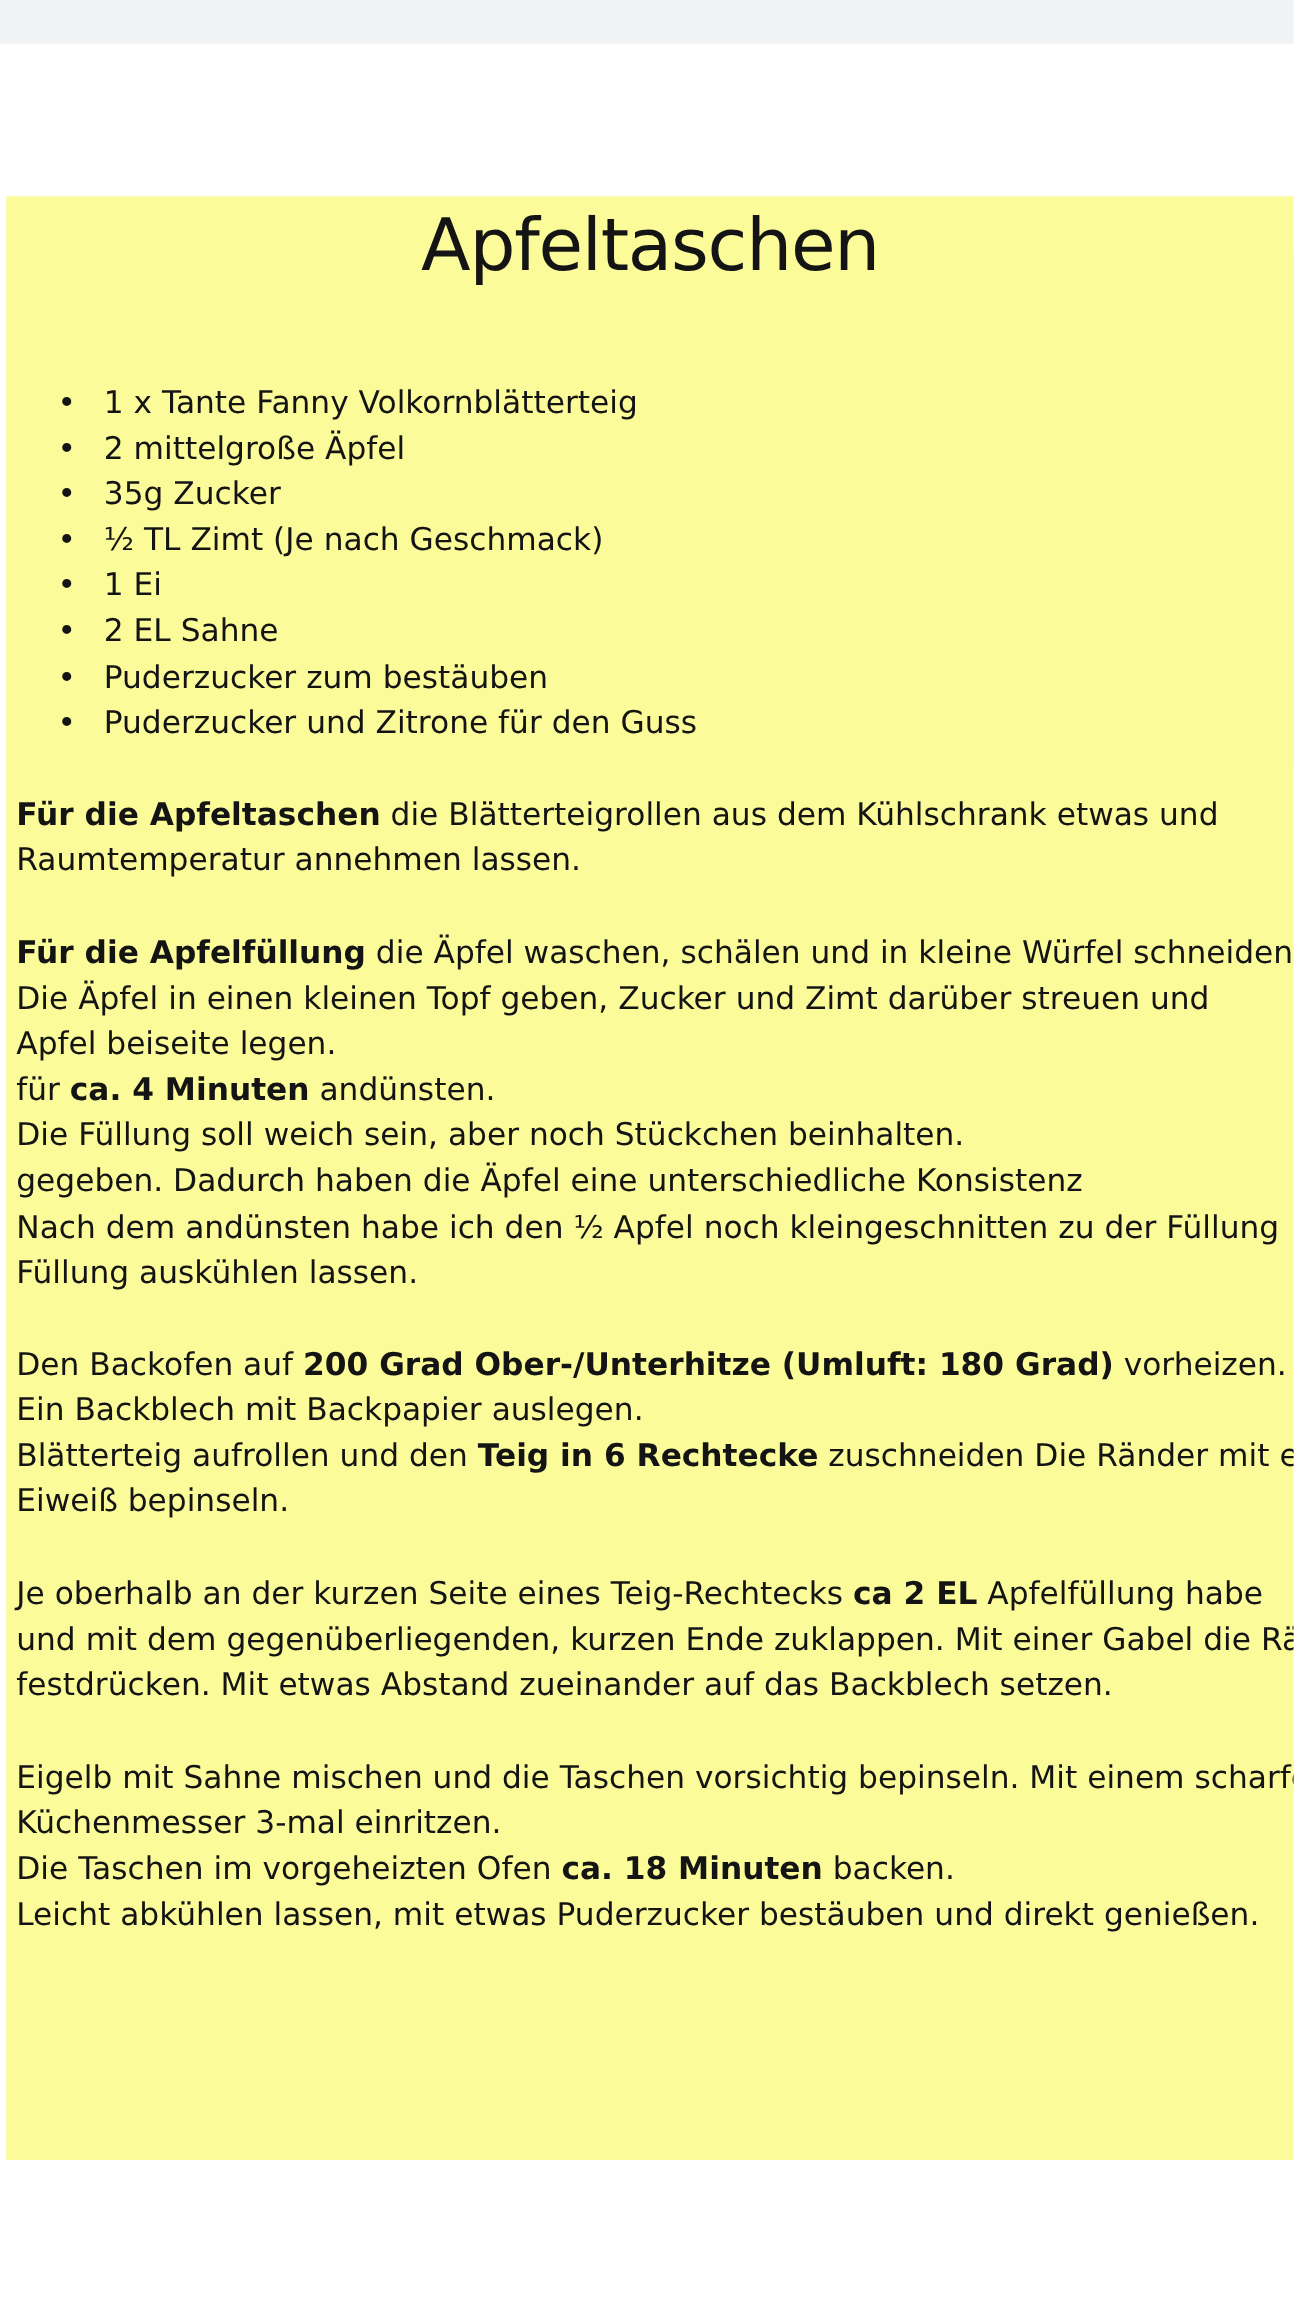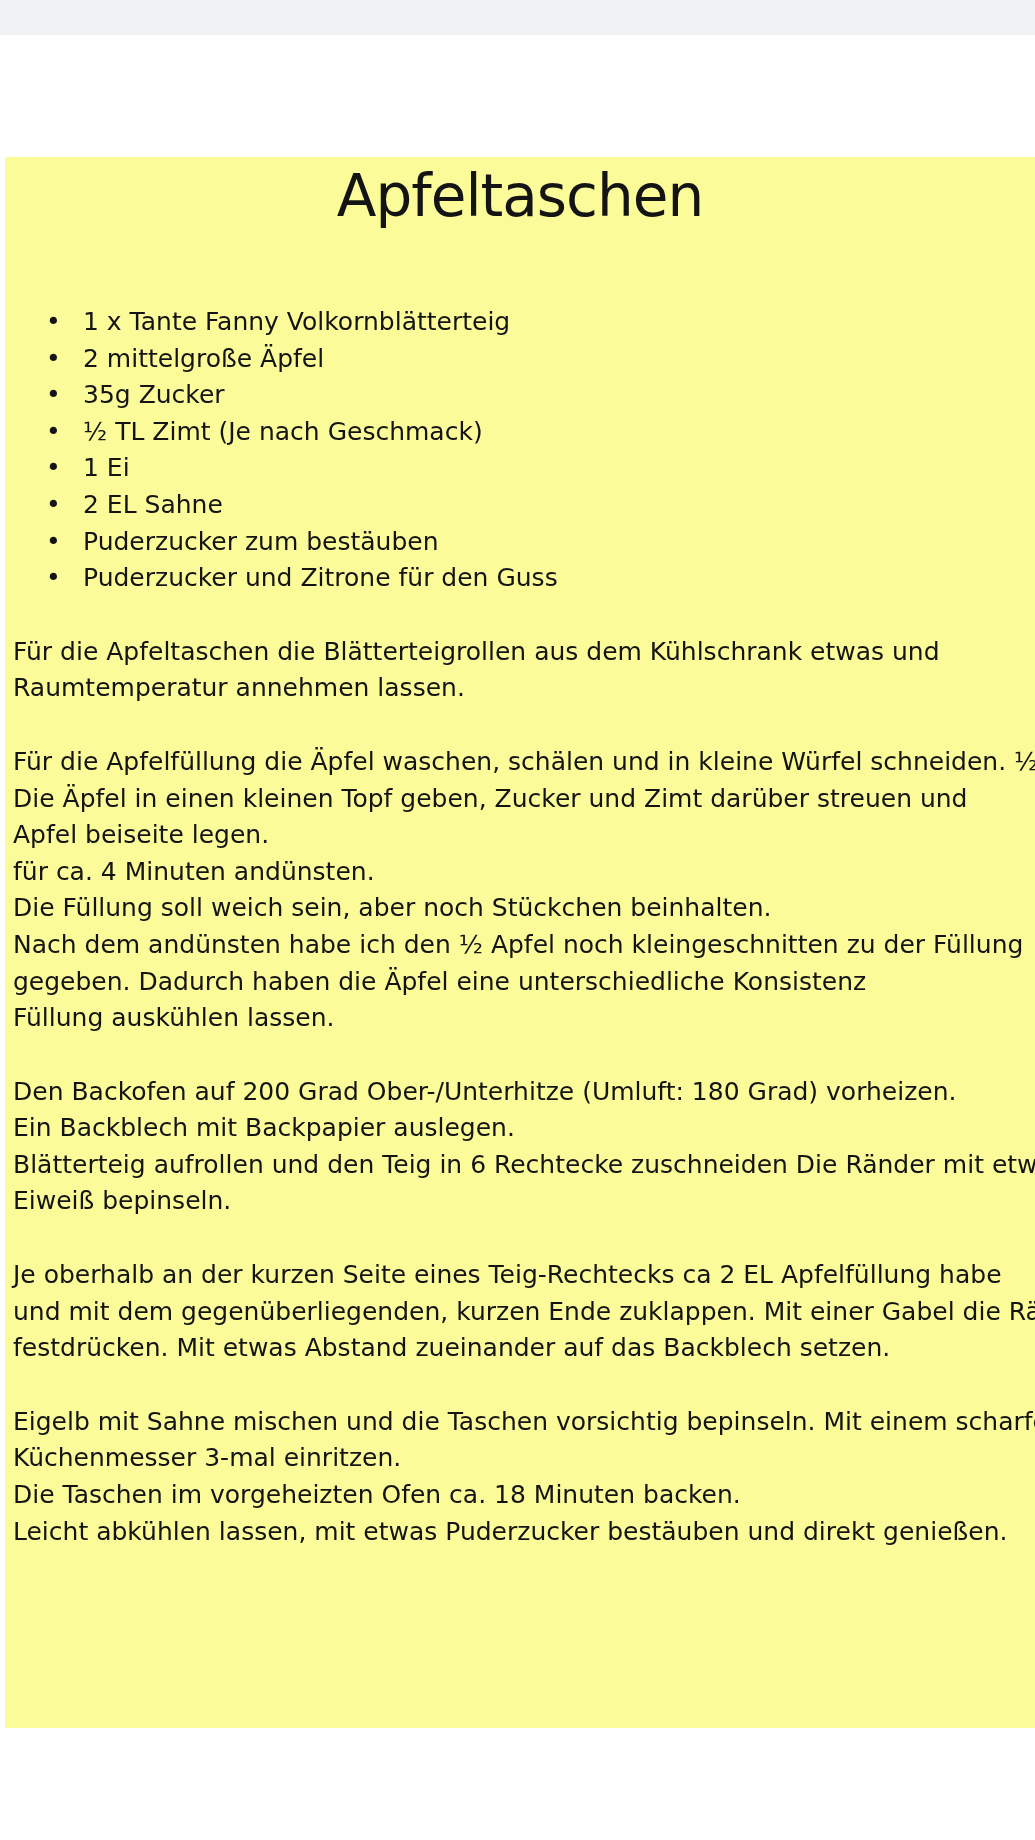--- a/index.html
+++ b/index.html
@@ -60,21 +60,21 @@
     font-size: 25px;
   }
 
   .instructions { padding-left: 8px; }
   .section { margin-top: 37px; }
   .line {
     font-size: 25px;
     line-height: 36.6px;
     white-space: pre;
   }
-  .line b { font-weight: normal; }
+  .line b { font-weight: bold; }
 </style>
 </head>
 <body>
 
 <div class="page">
   <div class="topbar"></div>
   <div class="sheet">
     <h1 class="title">Apfeltaschen</h1>
     <ul class="ingredients">
         <li><span class="bullet">•</span><span>1 x Tante Fanny Volkornblätterteig</span></li>
@@ -90,22 +90,22 @@
         <div class="section">
           <div class="line"><b>Für die Apfeltaschen</b><span> die Blätterteigrollen aus dem Kühlschrank etwas und</span></div>
           <div class="line"><span>Raumtemperatur annehmen lassen.</span></div>
         </div>
         <div class="section">
           <div class="line"><b>Für die Apfelfüllung</b><span> die Äpfel waschen, schälen und in kleine Würfel schneiden. ½</span></div>
           <div class="line"><span>Die Äpfel in einen kleinen Topf geben, Zucker und Zimt darüber streuen und</span></div>
           <div class="line"><span>Apfel beiseite legen.</span></div>
           <div class="line"><span>für </span><b>ca. 4 Minuten</b><span> andünsten.</span></div>
           <div class="line"><span>Die Füllung soll weich sein, aber noch Stückchen beinhalten.</span></div>
+          <div class="line"><span>gegeben. Dadurch haben die Äpfel eine unterschiedliche Konsistenz</span></div>
           <div class="line"><span>Nach dem andünsten habe ich den ½ Apfel noch kleingeschnitten zu der Füllung</span></div>
-          <div class="line"><span>gegeben. Dadurch haben die Äpfel eine unterschiedliche Konsistenz</span></div>
           <div class="line"><span>Füllung auskühlen lassen.</span></div>
         </div>
         <div class="section">
           <div class="line"><span>Den Backofen auf </span><b>200 Grad Ober-/Unterhitze (Umluft: 180 Grad)</b><span> vorheizen.</span></div>
           <div class="line"><span>Ein Backblech mit Backpapier auslegen.</span></div>
           <div class="line"><span>Blätterteig aufrollen und den </span><b>Teig in 6 Rechtecke</b><span> zuschneiden Die Ränder mit etwas</span></div>
           <div class="line"><span>Eiweiß bepinseln.</span></div>
         </div>
         <div class="section">
           <div class="line"><span>Je oberhalb an der kurzen Seite eines Teig-Rechtecks </span><b>ca 2 EL</b><span> Apfelfüllung habe</span></div>

